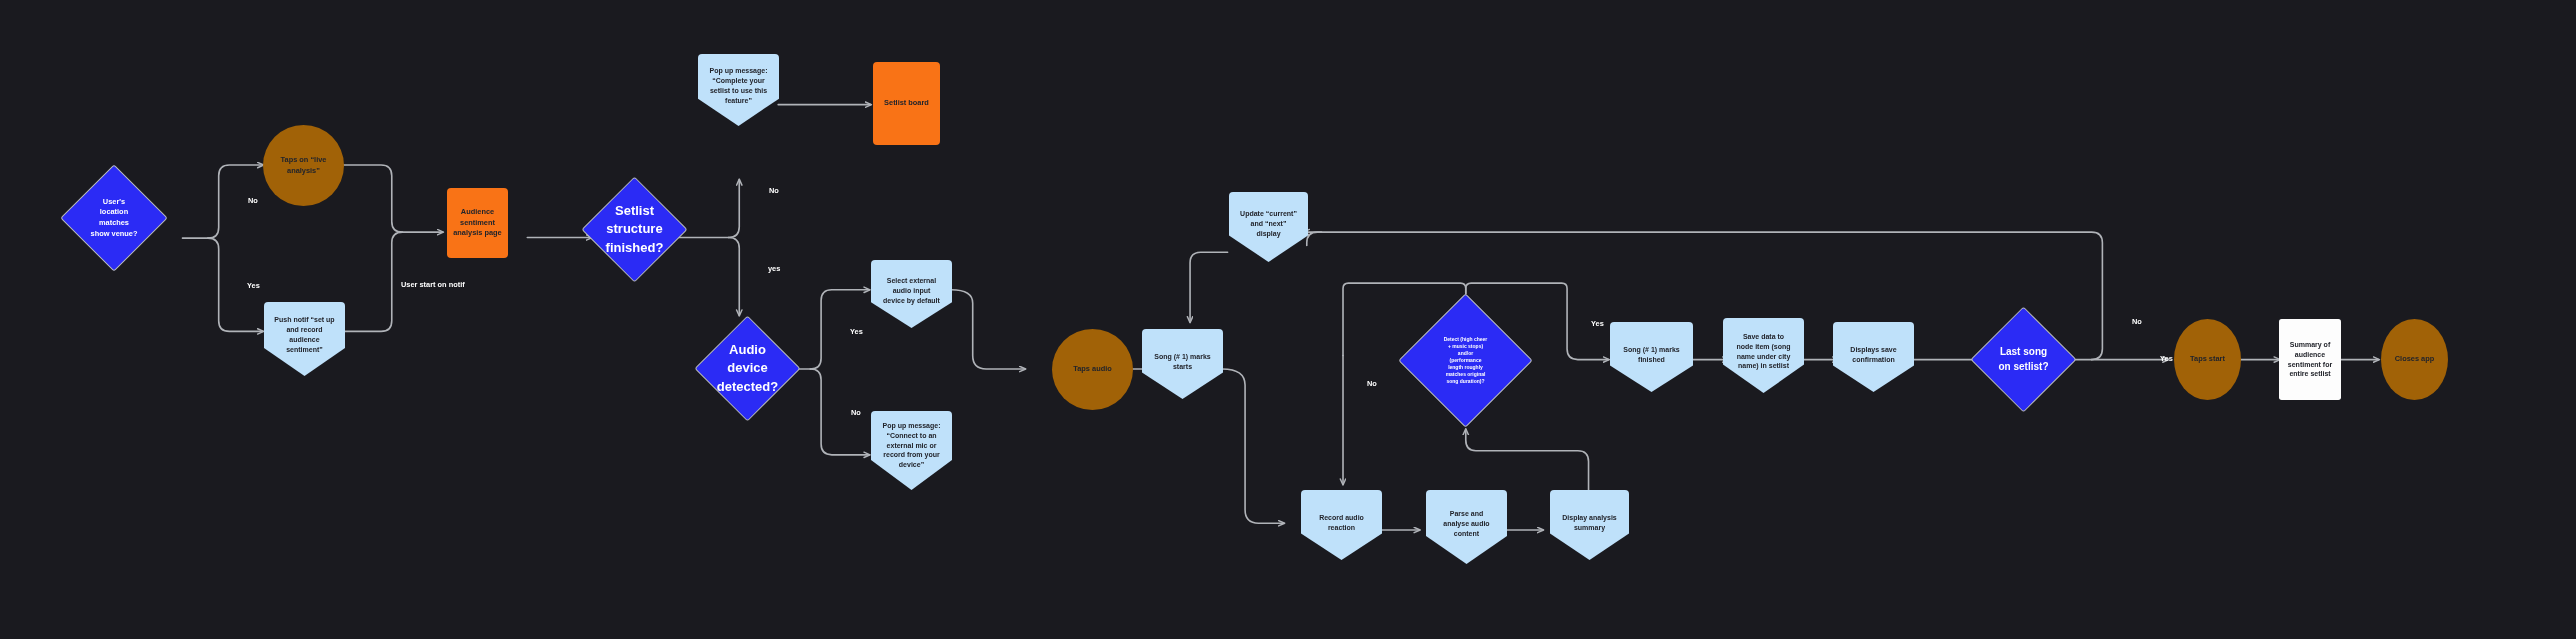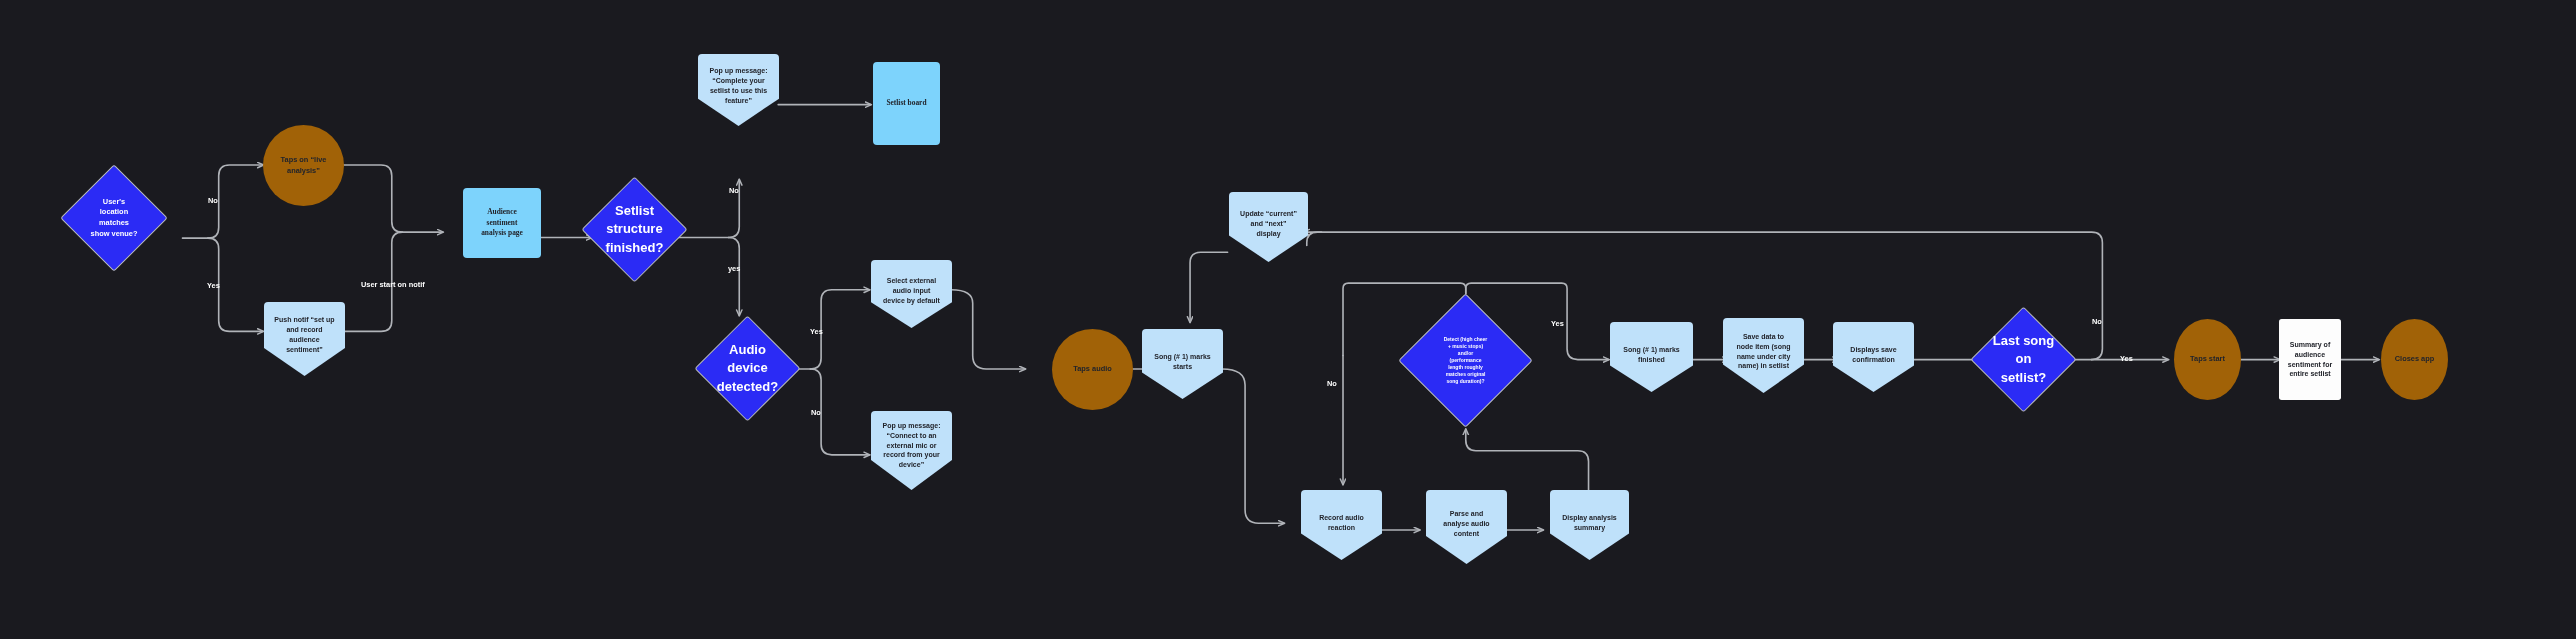--- a/index.html
+++ b/index.html
@@ -45,23 +45,22 @@
   
   .pent {
     background: #bfe1fa;
     border-radius: 4px 4px 0 0;
     clip-path: polygon(0% 0%, 100% 0%, 100% 62%, 50% 100%, 0% 62%);
   }
   .pent .txt {
     transform: translateY(-10%);
   }
   .rect {
-    background: #7dd3fc;
+    background: #f97316;
     border-radius: 4px;
-    font-family: Liberation Serif, serif;
   }
   .rect-white {
     background: #fdfdfd;
     border-radius: 2.7px;
   }
   .circle {
     background: #a16207;
     border-radius: 50%;
   }
   .diamond {
@@ -81,20 +80,21 @@
     z-index: 2;
     color: #ffffff;
   }
   .edge-label {
     position: absolute;
     color: #ffffff;
     font-weight: bold;
     font-size: 7.4px;
     z-index: 4;
     white-space: nowrap;
+    margin-left: 40px;
   }
 </style>
 </head>
 <body>
 
 <div id="canvas">
 
   <svg id="wires" viewBox="0 0 3840 954" width="2576" height="640" xmlns="http://www.w3.org/2000/svg">
     <defs>
       <marker id="ah" markerWidth="12" markerHeight="12" refX="9" refY="5" orient="auto" markerUnits="userSpaceOnUse">
@@ -167,21 +167,21 @@
 analysis”</span>
   </div>
 
   <div class="node pent" style="left:264px; top:302px; width:81px; height:74px; font-size:7px;">
     <span class="txt">Push notif “set up
 and record
 audience
 sentiment”</span>
   </div>
 
-  <div class="node rect" style="left:463px; top:188px; width:78px; height:70px; font-size:7.4px;">
+  <div class="node rect" style="left:447px; top:188px; width:61px; height:70px; font-size:7.4px;">
     <span class="txt">Audience
 sentiment
 analysis page</span>
   </div>
 
   <div class="node diamond" style="left:597px; top:192px; width:75px; height:75px; font-size:13px;">
     <span class="dia-bg"></span>
     <span class="txt">Setlist
 structure
 finished?</span>
@@ -255,21 +255,21 @@
 node item (song
 name under city
 name) in setlist</span>
   </div>
 
   <div class="node pent" style="left:1833px; top:322px; width:81px; height:70px; font-size:7px;">
     <span class="txt">Displays save
 confirmation</span>
   </div>
 
-  <div class="node diamond" style="left:1986px; top:322px; width:75px; height:75px; font-size:13px;">
+  <div class="node diamond" style="left:1986px; top:322px; width:75px; height:75px; font-size:10px;">
     <span class="dia-bg"></span>
     <span class="txt">Last song
 on setlist?</span>
   </div>
 
   <div class="node circle" style="left:2174px; top:319px; width:67px; height:81px; font-size:7.4px;">
     <span class="txt">Taps start</span>
   </div>
 
   <div class="node rect-white" style="left:2279px; top:319px; width:62px; height:81px; font-size:7px;">

